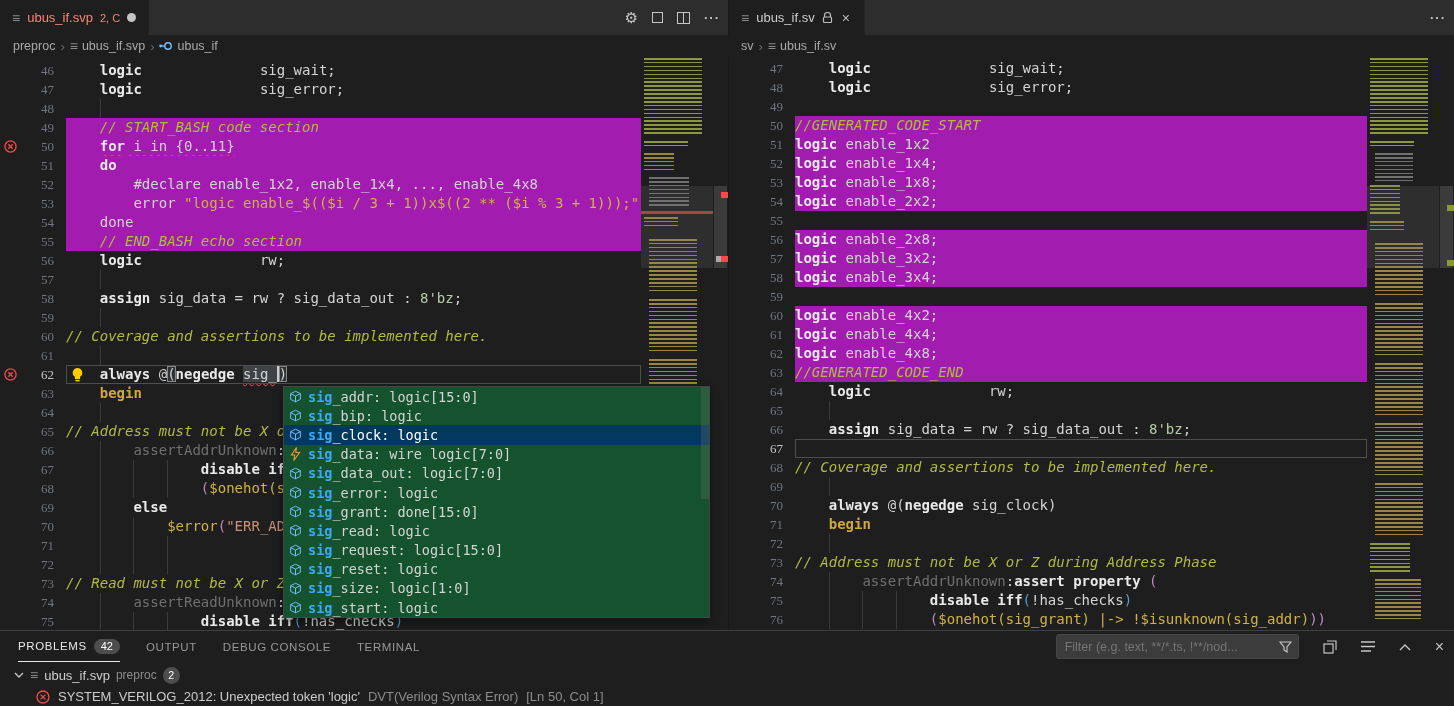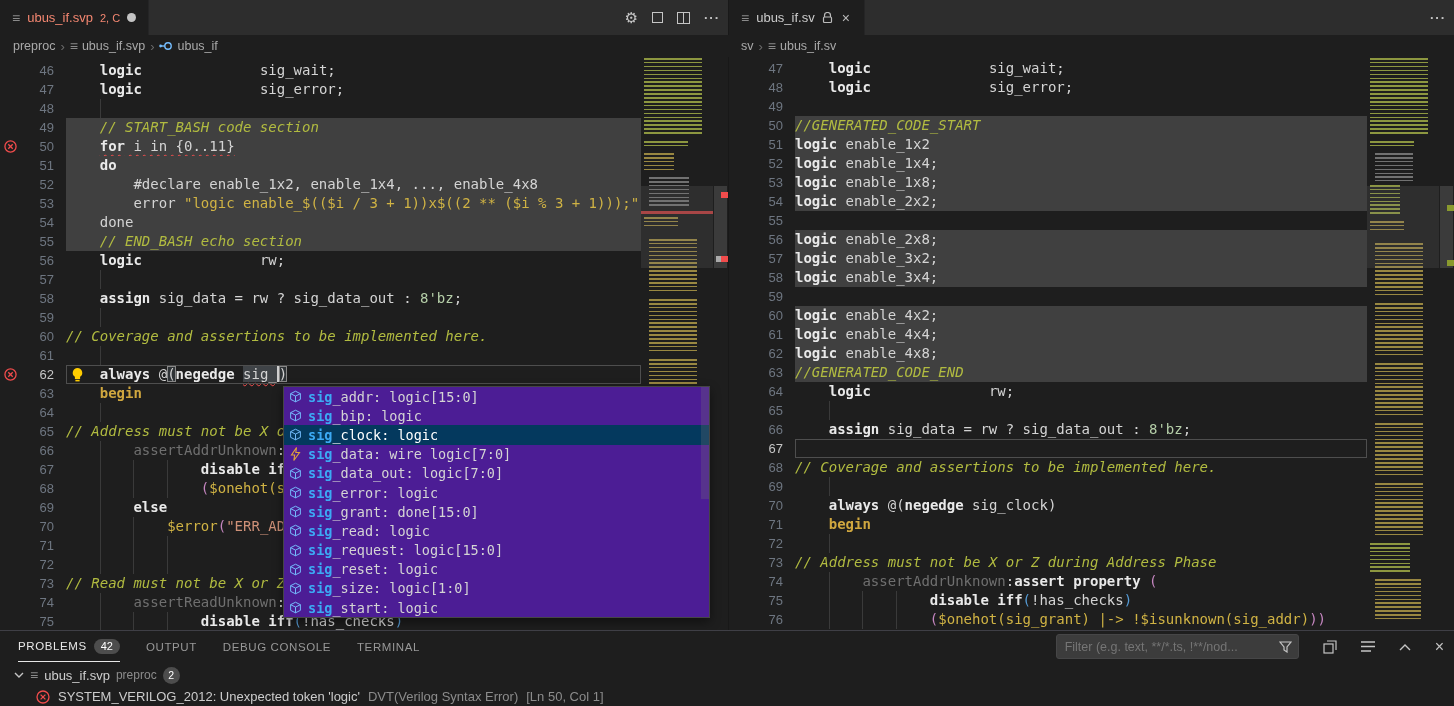--- a/index.html
+++ b/index.html
@@ -36,24 +36,24 @@
 
   
   .editor { position:absolute; top:57px; height:573px; overflow:hidden; background:#1e1e1e; }
   #ed-left { left:0; width:728px; }
   #ed-right { left:728px; width:726px; border-left:1px solid #181818; }
   .lines { position:absolute; left:0; top:0; right:0; }
   #lines-left { padding-top:4px; } #lines-right { padding-top:2px; }
   .row { display:flex; height:19px; align-items:stretch; font-family:"DejaVu Sans Mono", monospace; font-size:14px; line-height:19px; }
   .glyph { width:22px; position:relative; flex:none; }
   .glyph svg { position:absolute; left:4px; top:3px; }
-  .num { width:32px; flex:none; text-align:right; color:#6e7681; font-size:13px; font-family:Liberation Sans, sans-serif; }
+  .num { width:32px; flex:none; text-align:right; color:#6e7681; font-size:13px; font-family:Liberation Serif, serif; }
   .numsp { width:12px; flex:none; }
   .txt { flex:1; margin-right:87px; white-space:pre; position:relative; color:#d4d4d4; }
-  .row.hl .txt { background:#404040; }
+  .row.hl .txt { background:#a21caf; }
   .row.cur .txt { outline:1px solid #4e4e4e; outline-offset:-1px; }
   .row.cur .num { color:#c6c6c6; }
   .sg.k { color:#e9e9e9; font-weight:bold; }
   .sg.t { color:#d4d4d4; }
   .sg.c { color:#b1bb40; font-style:italic; }
   .sg.s { color:#d0b344; }
   .sg.sb { color:#d0a73f; font-weight:bold; }
   .sg.g { color:#6f6f6f; }
   .sg.m { color:#c586c0; }
   .sg.u { color:#569cd6; }
@@ -72,21 +72,21 @@
   .mm-g  { background:repeating-linear-gradient(180deg, rgba(160,172,70,.85) 0 1.6px, transparent 1.6px 3.9px); }
   .mm-w  { background:repeating-linear-gradient(180deg, rgba(195,195,195,.5) 0 1.6px, transparent 1.6px 3.9px); }
   .mm-y  { background:repeating-linear-gradient(180deg, rgba(205,180,80,.7) 0 1.6px, transparent 1.6px 3.9px); }
   .mm-red { background:#b23b3b; left:0; right:0; }
   .mm-band { position:absolute; left:0; right:0; background:rgba(121,121,121,.18); }
   .vscroll { position:absolute; right:0; top:0; bottom:0; width:15px; cursor:pointer; }
   .slider { position:absolute; left:1px; right:1px; background:rgba(121,121,121,.32); }
   .smark { position:absolute; right:0; width:7px; height:6px; }
 
   
-  .suggest { position:absolute; left:283px; top:329px; width:427px; background:#4c1d95;
+  .suggest { position:absolute; left:283px; top:329px; width:427px; background:#14532d;
              border:1px solid #454545; z-index:40; box-shadow:0 4px 10px rgba(0,0,0,.45); }
   .sitem { display:flex; align-items:center; height:19.2px; padding:0 4px 0 3px; gap:4px; cursor:pointer;
            font-family:"DejaVu Sans Mono", monospace; font-size:13.5px; color:#d4d4d4; white-space:pre; }
   .sitem.sel { background:#04395e; color:#ffffff; }
   .sitem .sic { width:17px; flex:none; display:flex; align-items:center; justify-content:center; }
   .sitem .pref { color:#3ca9f4; font-weight:bold; }
   .sugscroll { position:absolute; right:0; top:0; width:8px; height:112px; background:rgba(121,121,121,.25); }
 
   .bulb { position:absolute; left:70px; top:310px; z-index:30; cursor:pointer; }
 

